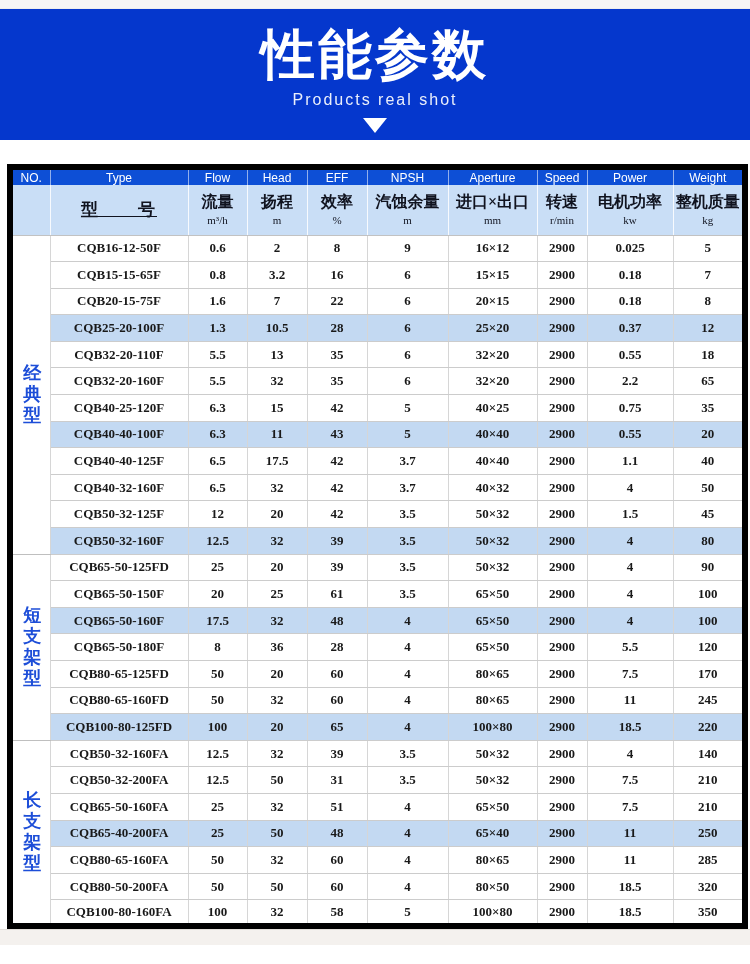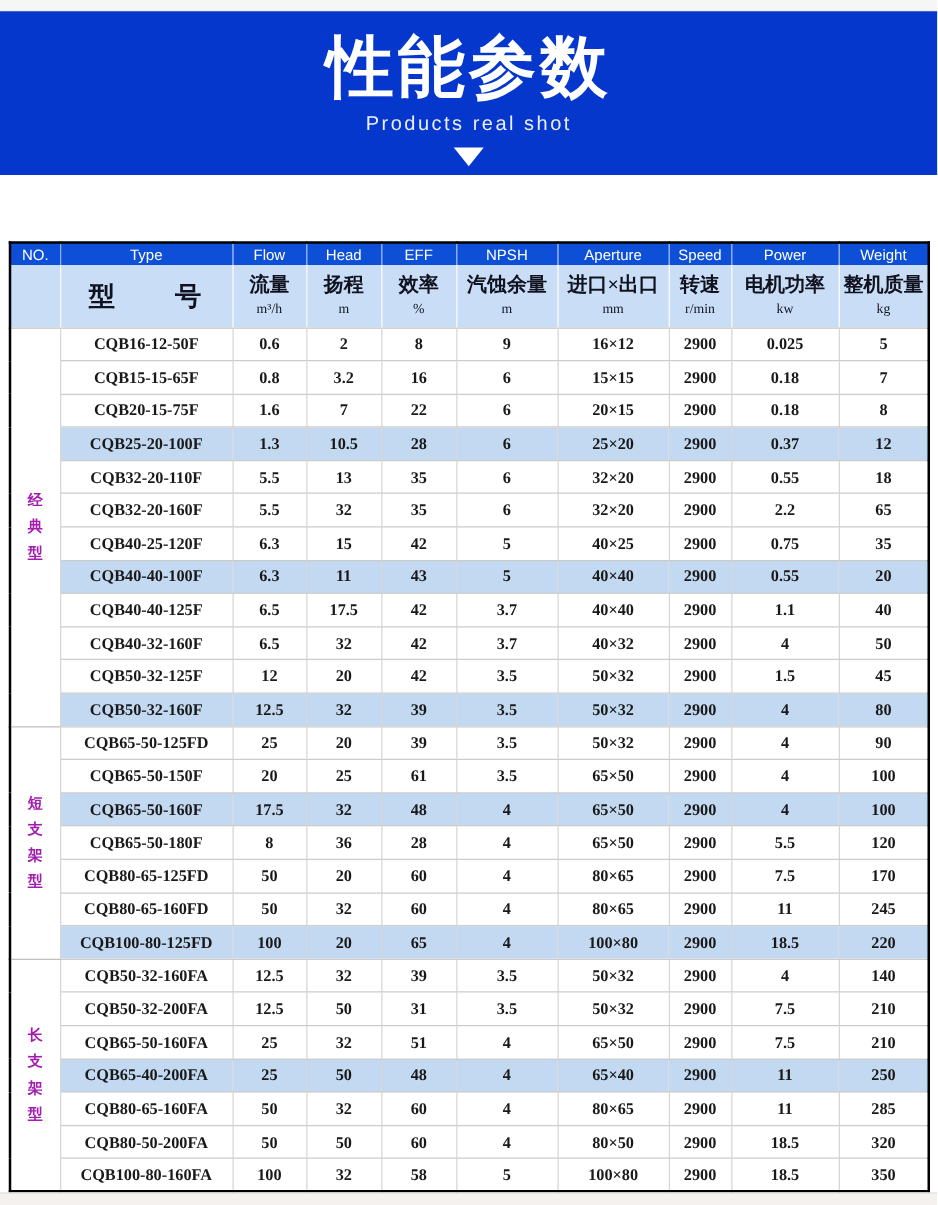--- a/index.html
+++ b/index.html
@@ -13,49 +13,49 @@
   .banner { height:131px; background:#0537cd; text-align:center; color:#ffffff; padding-top:16px; }
   .banner-title { font-size:54px; font-weight:900; letter-spacing:3px; line-height:1.1; color:#ffffff; }
   .banner-sub { margin-top:7px; font-size:16px; font-weight:300; letter-spacing:2px; color:rgba(255,255,255,0.92); }
   .banner-arrow { width:0; height:0; margin:9px auto 0 auto;
     border-left:12px solid transparent; border-right:12px solid transparent; border-top:15px solid #ffffff; }
 
   .gap { height:24px; background:#ffffff; }
 
   
   .table-wrap { margin:0 7px; }
-  table.spec { width:735px; border-collapse:collapse; table-layout:fixed; border:2px solid #000000;margin-top:29px; }
+  table.spec { width:735px; border-collapse:collapse; table-layout:fixed; border:6px solid #000000; }
   col.w0{width:40px} col.w1{width:138px} col.w2{width:59px} col.w3{width:60px} col.w4{width:60px}
   col.w5{width:81px} col.w6{width:89px} col.w7{width:50px} col.w8{width:86px} col.w9{width:72px}
 
   
   tr.hrow-en th { background:#0d4fd6; color:#ffffff; font-size:12px; font-weight:400;
     height:18px; text-align:center; vertical-align:middle;
     border-right:1px solid rgba(255,255,255,0.55); }
   tr.hrow-en th:last-child { border-right:none; }
 
   
   tr.hrow-cn td { background:#c9def6; color:#10131f; height:50px; text-align:center; vertical-align:middle;
     border-right:1px solid rgba(255,255,255,0.85); border-bottom:1px solid #c2c2c2;
     font-family:"Liberation Serif","DejaVu Serif",serif; }
   tr.hrow-cn td:last-child { border-right:none; }
   .cn-label { display:block; font-size:16px; font-weight:700; line-height:20px; }
   .cn-unit  { display:block; font-size:11px; font-weight:400; line-height:16px;
               font-family:"Liberation Serif","DejaVu Serif",serif; }
-  .type-head { font-size:21px; font-weight:700; letter-spacing:2px; }
+  .type-head { font-size:17px; font-weight:700; letter-spacing:2px;text-decoration:underline; }
 
   
   tbody td { height:26.6px; text-align:center; vertical-align:middle;
     font-family:"Liberation Serif","DejaVu Serif",serif; font-size:13px; font-weight:700; color:#191919;
     border-right:1px solid #d6d6d6; border-bottom:1px solid #cccccc; background:#ffffff; }
   tbody td:last-child { border-right:none; }
   tr.hl td { background:#c3d9f2; }
   td.group-cell { background:#ffffff !important; border-bottom:1px solid #bfbfbf; vertical-align:middle; }
   .vtext { display:inline-block; width:16px; word-break:break-all; line-height:21px;
-    font-family:"Liberation Sans","DejaVu Sans",sans-serif; font-size:12px; font-weight:700; color:#a21caf; }
+    font-family:"Liberation Sans","DejaVu Sans",sans-serif; font-size:18px; font-weight:700; color:#1d4ed8; }
   td.model { letter-spacing:0; }
 
   .bottom-strip { height:16px; background:#f4f1ee; border-top:1px solid #e2ded9; }
 </style>
 </head>
 <body>
 
 <div class="page">
 
   <div class="top-strip"></div>

